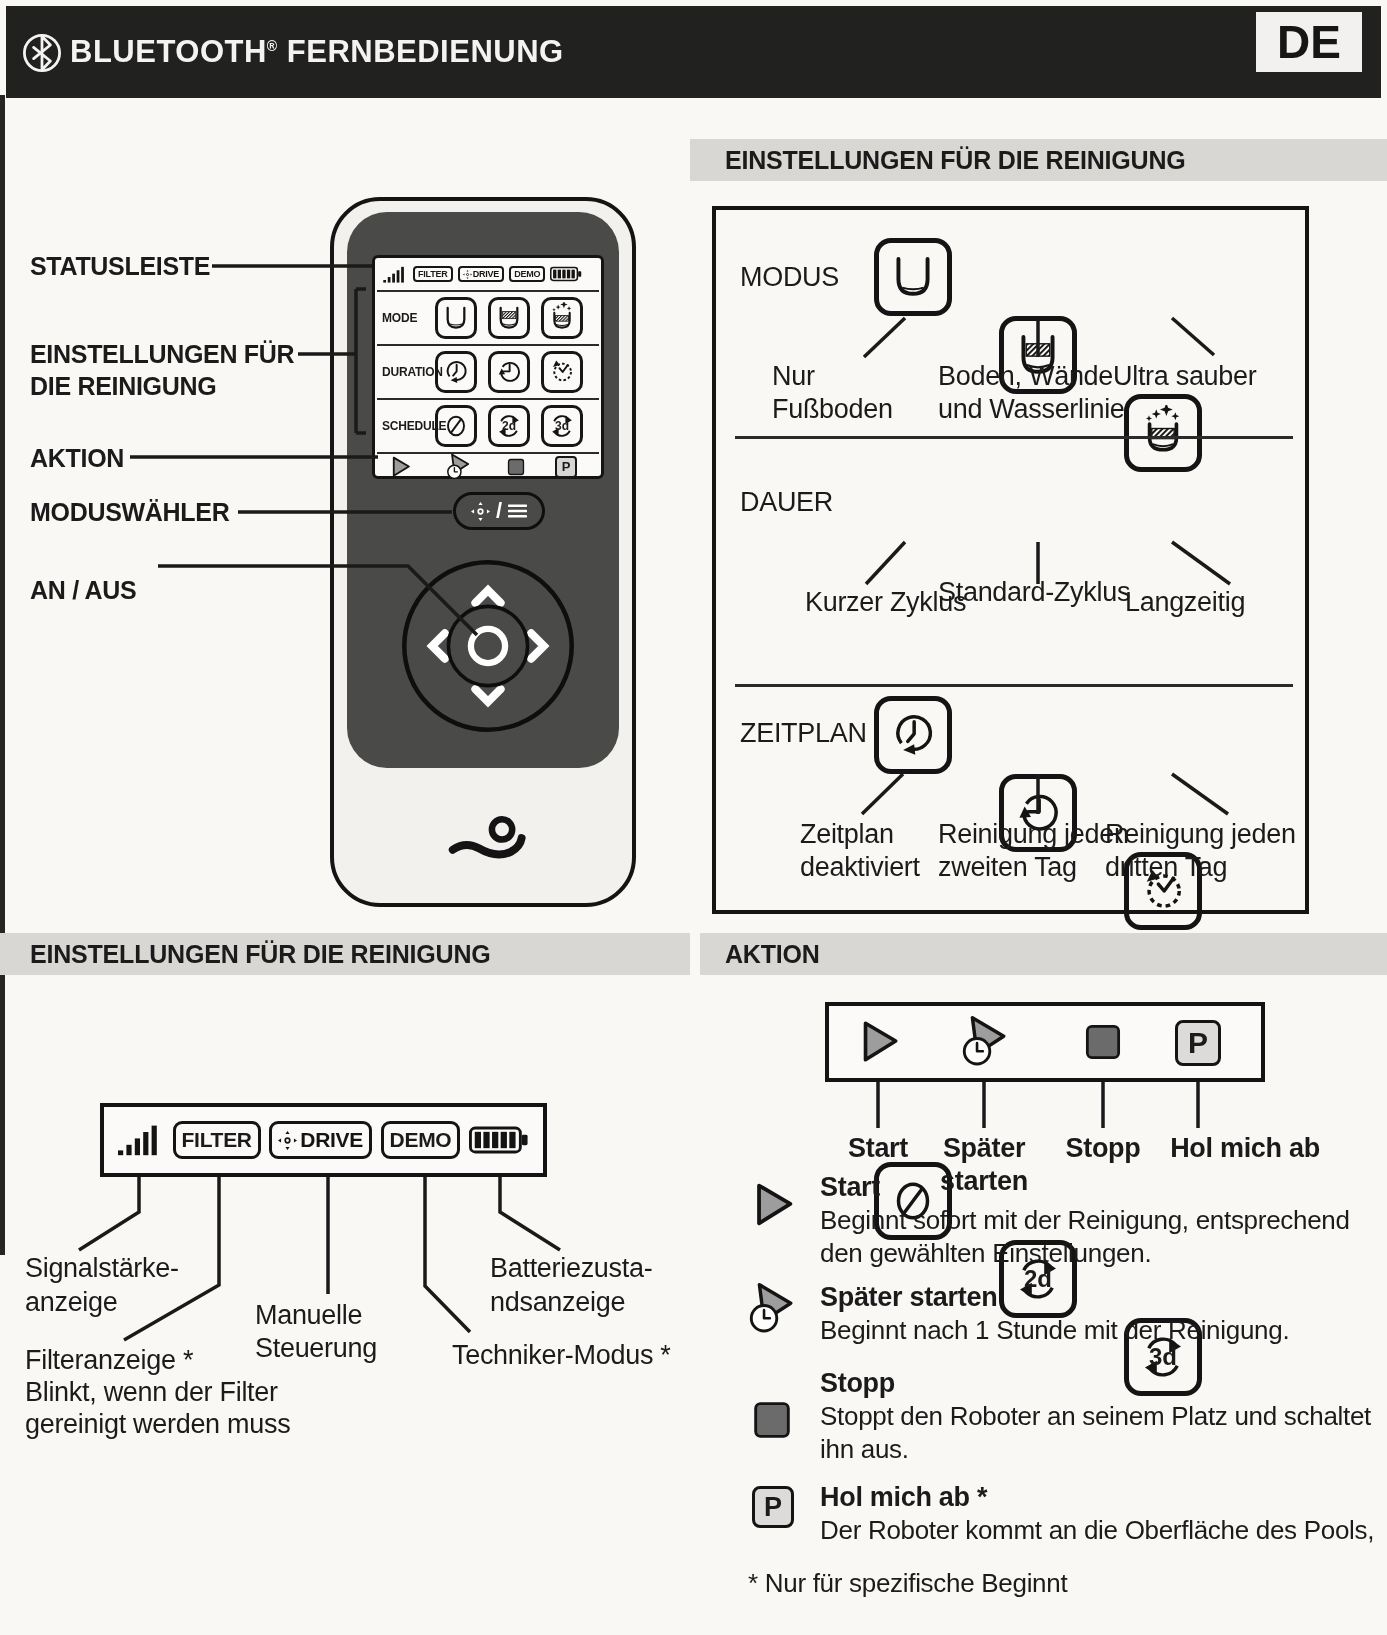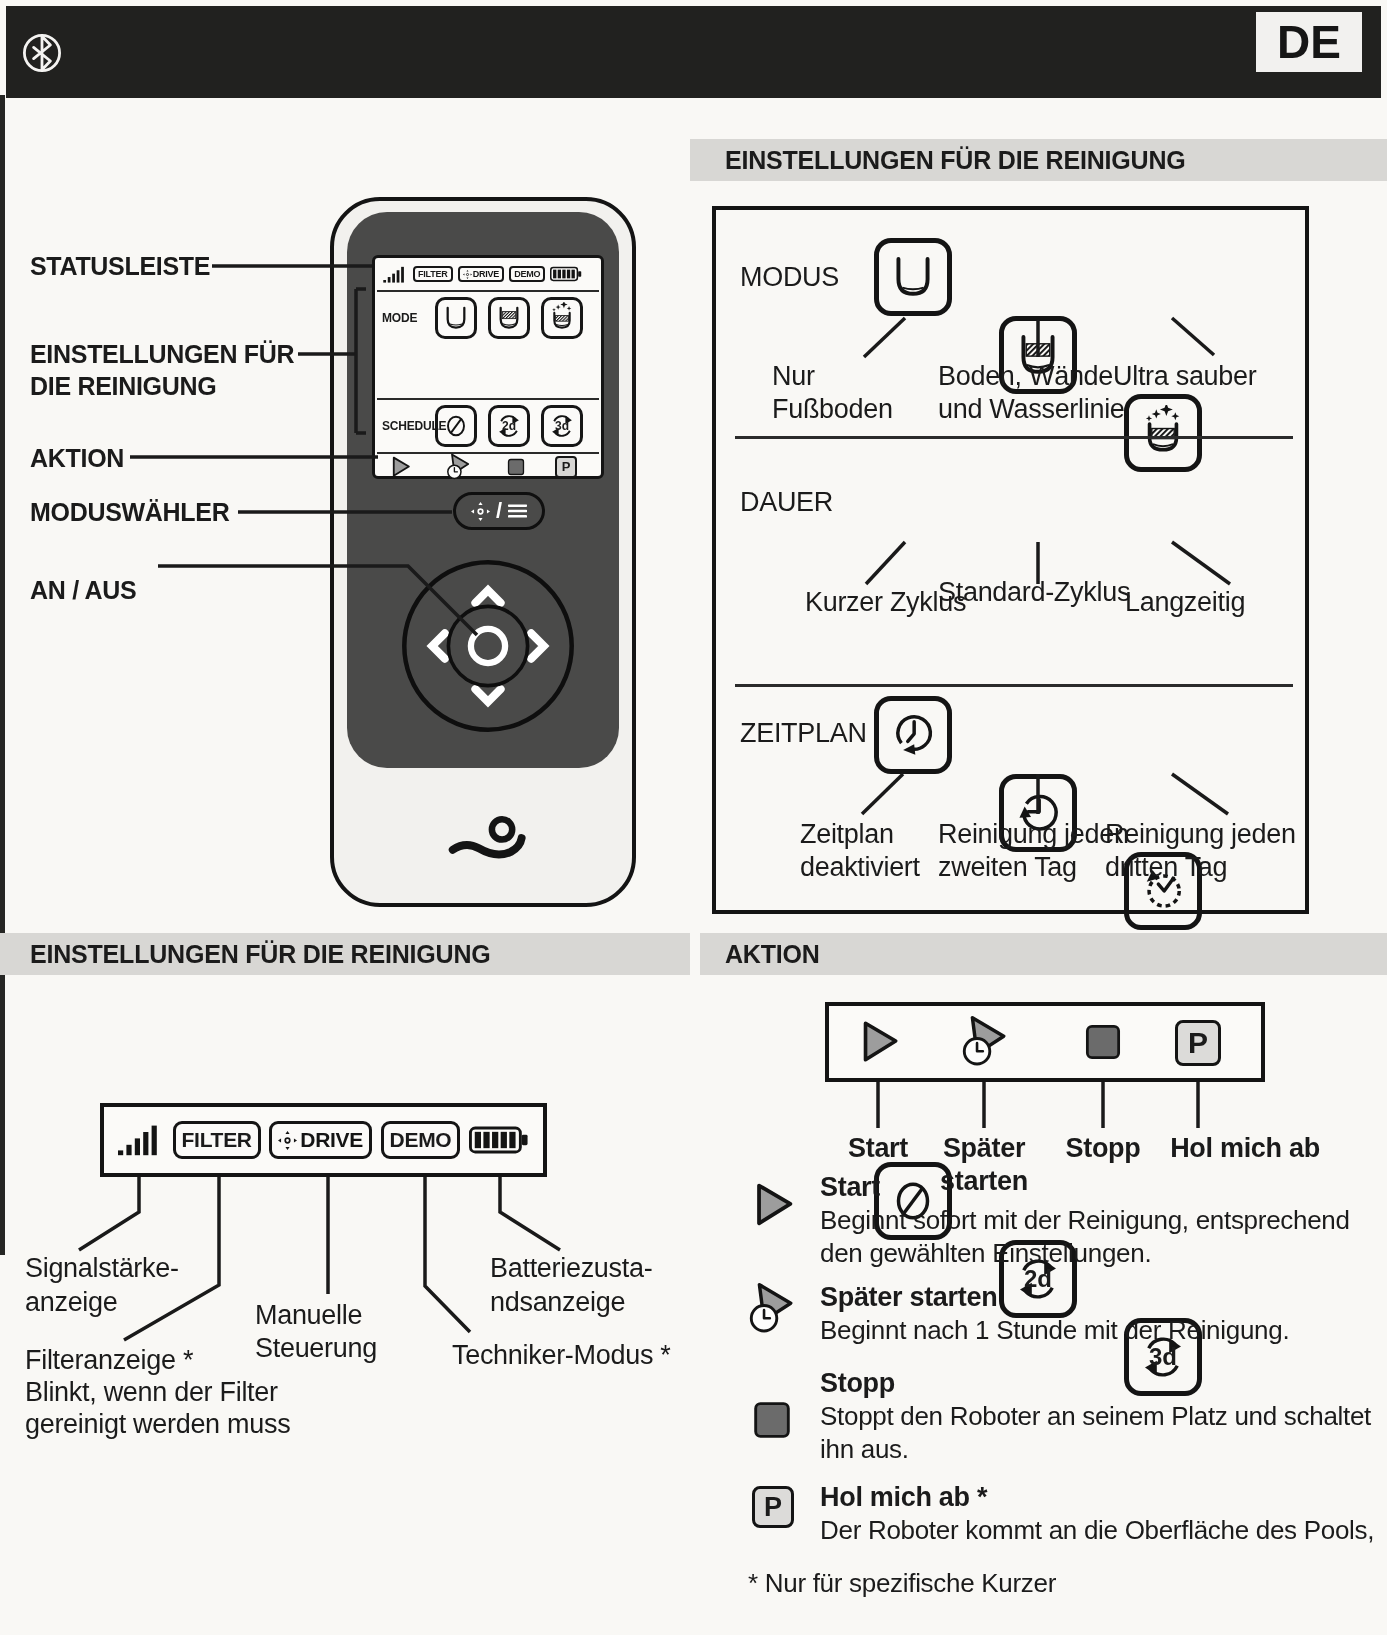--- a/index.html
+++ b/index.html
@@ -169,20 +169,24 @@
 </svg>
 
 <div id="page">
 
   <div class="abs hdr-bar">
     <span class="abs" style="left:16px;top:27px;color:#f4f3f1">
       <svg width="40" height="40">
           <use href="#sym-bluetooth"></use>
         </svg>
     </span>
+    <div class="abs hdr-title" style="left:64px;top:28px">
+      <span>BLUETOOTH</span><span class="hdr-reg">®</span>
+      <span>FERNBEDIENUNG</span>
+    </div>
   </div>
   <div class="abs lang-badge">DE</div>
   <div class="abs edge-strip"></div>
 
   <div class="abs side-label" style="left:30px;top:252px">STATUSLEISTE</div>
   <div class="abs side-label" style="left:30px;top:340px">EINSTELLUNGEN FÜR</div>
   <div class="abs side-label" style="left:30px;top:372px">DIE REINIGUNG</div>
   <div class="abs side-label" style="left:30px;top:444px">AKTION</div>
   <div class="abs side-label" style="left:30px;top:498px">MODUSWÄHLER</div>
   <div class="abs side-label" style="left:30px;top:576px">AN / AUS</div>
@@ -220,20 +224,40 @@
               <use href="#sym-pool-water"></use>
             </svg>
           </span>
         <span class="icon-btn-sm">
             <svg width="32" height="32">
               <use href="#sym-pool-ultra"></use>
             </svg>
           </span>
       </span>
     </div>
+    <div class="s-row" style="top:86px">
+      <span class="s-label">DURATION</span>
+      <span class="s-icons">
+        <span class="icon-btn-sm">
+            <svg width="32" height="32">
+              <use href="#sym-clock-short"></use>
+            </svg>
+          </span>
+        <span class="icon-btn-sm">
+            <svg width="32" height="32">
+              <use href="#sym-clock-std"></use>
+            </svg>
+          </span>
+        <span class="icon-btn-sm">
+            <svg width="32" height="32">
+              <use href="#sym-clock-long"></use>
+            </svg>
+          </span>
+      </span>
+    </div>
     <div class="s-row" style="top:140px">
       <span class="s-label">SCHEDULE</span>
       <span class="s-icons">
         <span class="icon-btn-sm">
             <svg width="32" height="32">
               <use href="#sym-no"></use>
             </svg>
           </span>
         <span class="icon-btn-sm">
             <svg width="34" height="34" style="position:absolute;inset:1px">
@@ -441,21 +465,21 @@
       <use href="#sym-stop"></use>
     </svg>
   <div class="abs desc-title" style="left:820px;top:1368px">Stopp</div>
   <div class="abs desc-line" style="left:820px;top:1401px">Stoppt den Roboter an seinem Platz und schaltet</div>
   <div class="abs desc-line" style="left:820px;top:1434px">ihn aus.</div>
 
   <div class="abs p-box-lg" style="left:752px;top:1486px;width:42px;height:42px;font-size:27px">P</div>
   <div class="abs desc-title" style="left:820px;top:1482px">Hol mich ab *</div>
   <div class="abs desc-line" style="left:820px;top:1515px">Der Roboter kommt an die Oberfläche des Pools,</div>
 
-  <div class="abs desc-line" style="left:748px;top:1568px">* Nur für spezifische Kurzer</div>
+  <div class="abs desc-line" style="left:748px;top:1568px">* Nur für spezifische Beginnt</div>
 
   <svg class="abs" style="left:0;top:0;pointer-events:none;z-index:10" width="1387" height="1635" fill="none" stroke="#1a1a1a" stroke-width="3.5">
     <line x1="212" y1="266" x2="372" y2="266"></line>
     <line x1="298" y1="354" x2="356" y2="354"></line>
     <line x1="356" y1="289" x2="356" y2="433"></line>
     <line x1="356" y1="289" x2="366" y2="289"></line>
     <line x1="356" y1="433" x2="366" y2="433"></line>
     <line x1="130" y1="457" x2="378" y2="457"></line>
     <line x1="238" y1="512" x2="452" y2="512"></line>
     <polyline points="158,566 408,566 477,635"></polyline>

